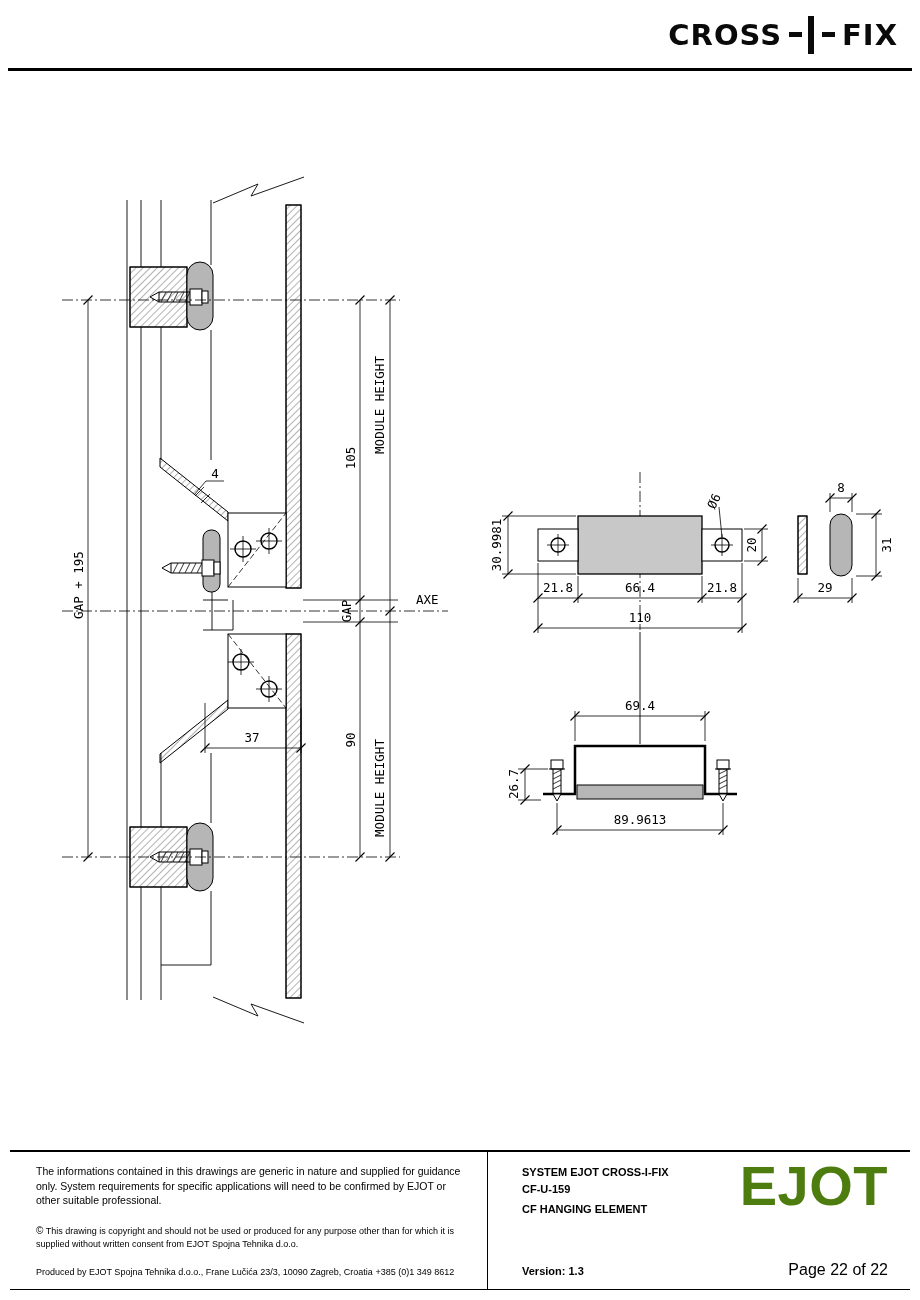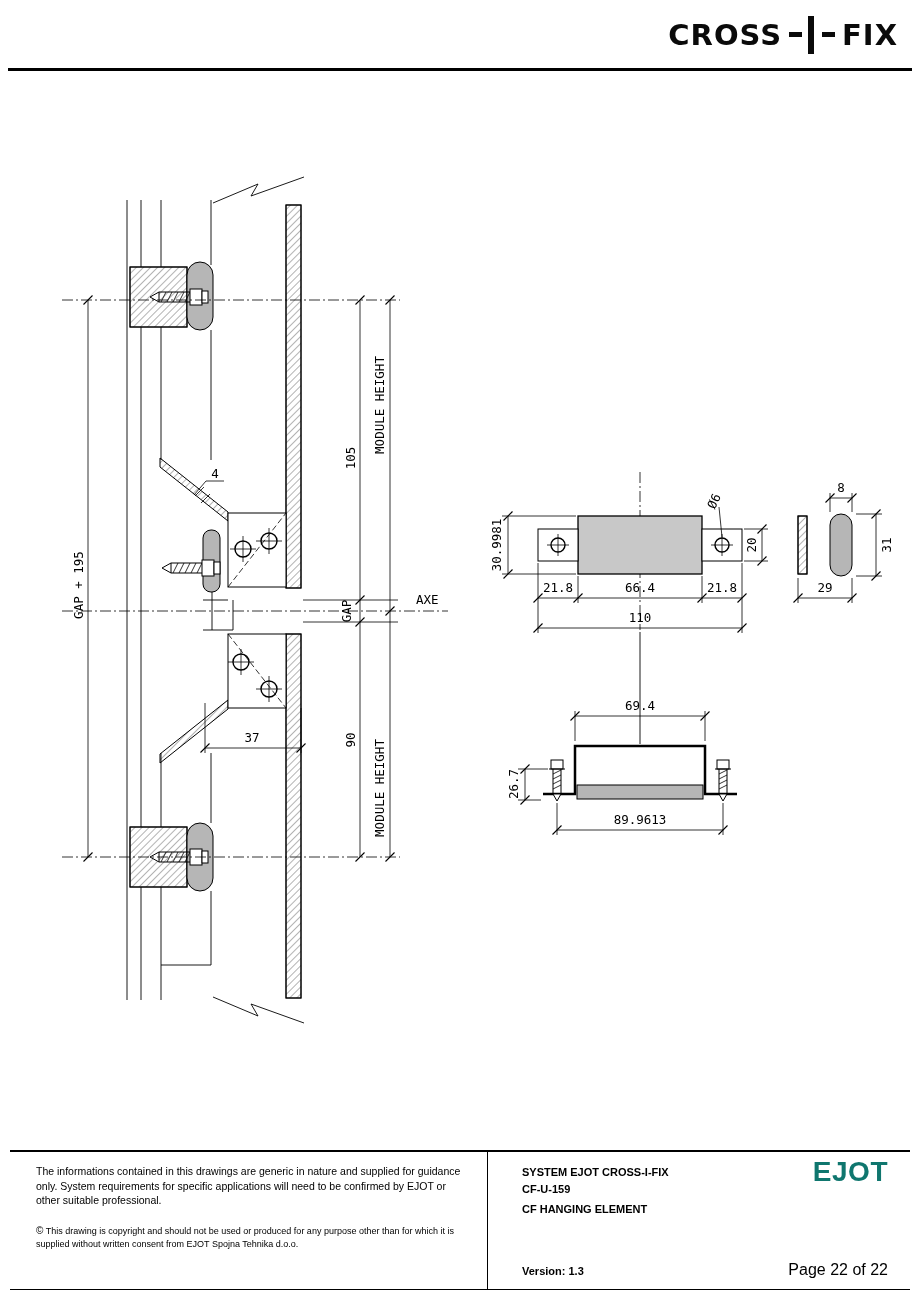--- a/index.html
+++ b/index.html
@@ -33,22 +33,22 @@
   .f-left { width:478px; border-right:1.5px solid #000; padding:12px 18px 6px 26px; }
   .f-left .bold { font-size:10.5px; font-weight:normal; line-height:1.4; margin-bottom:10px; }
   .f-left .small { font-size:9px; line-height:1.35; margin-bottom:9px;margin-top:16px; }
   .csym { font-size:10px; }
   .f-mid { flex:1; padding:12px 8px 10px 34px; display:flex; flex-direction:column; }
   .f-mid .t { font-size:11px; font-weight:bold; line-height:1.5; }
   .f-mid .t-gap { margin-top:4px; }
   .f-mid .t-bottom { margin-top:auto; }
   .f-right { width:178px; padding:6px 22px 10px 0; display:flex; flex-direction:column;
              align-items:flex-end; justify-content:space-between; }
-  .ejot-logo { color:#0f766e; font-family:"Liberation Sans",sans-serif; font-weight:bold;
-               font-size:28px; letter-spacing:0.5px; line-height:1; }
+  .ejot-logo { color:#4d7c0f; font-family:"Liberation Sans",sans-serif; font-weight:bold;
+               font-size:56px; letter-spacing:0.5px; line-height:1; }
   .page-num { font-size:16px; }
 </style>
 </head>
 <body>
 
 <div class="page">
 
   <div class="logo">
     <span>CROSS</span>
     <svg width="46" height="38" viewBox="0 0 46 38">
@@ -312,20 +312,21 @@
     </g>
   </svg>
 
   <footer class="footer">
     <div class="f-left">
       <p class="bold">The informations contained in this drawings are generic in nature and supplied for guidance only. System requirements for specific applications will need to be confirmed by EJOT or other suitable professional.</p>
       <p class="small">
         <span class="csym">©</span>
         <span>This drawing is copyright and should not be used or produced for any purpose other than for which it is supplied without written consent from EJOT Spojna Tehnika d.o.o.</span>
       </p>
+      <p class="small">Produced by EJOT Spojna Tehnika d.o.o., Frane Lučića 23/3, 10090 Zagreb, Croatia +385 (0)1 349 8612</p>
     </div>
     <div class="f-mid">
       <div class="t">SYSTEM EJOT CROSS-I-FIX</div>
       <div class="t">CF-U-159</div>
       <div class="t t-gap">CF HANGING ELEMENT</div>
       <div class="t t-bottom">Version: 1.3</div>
     </div>
     <div class="f-right">
       <div class="ejot-logo">EJOT</div>
       <div class="page-num">Page 22 of 22</div>

